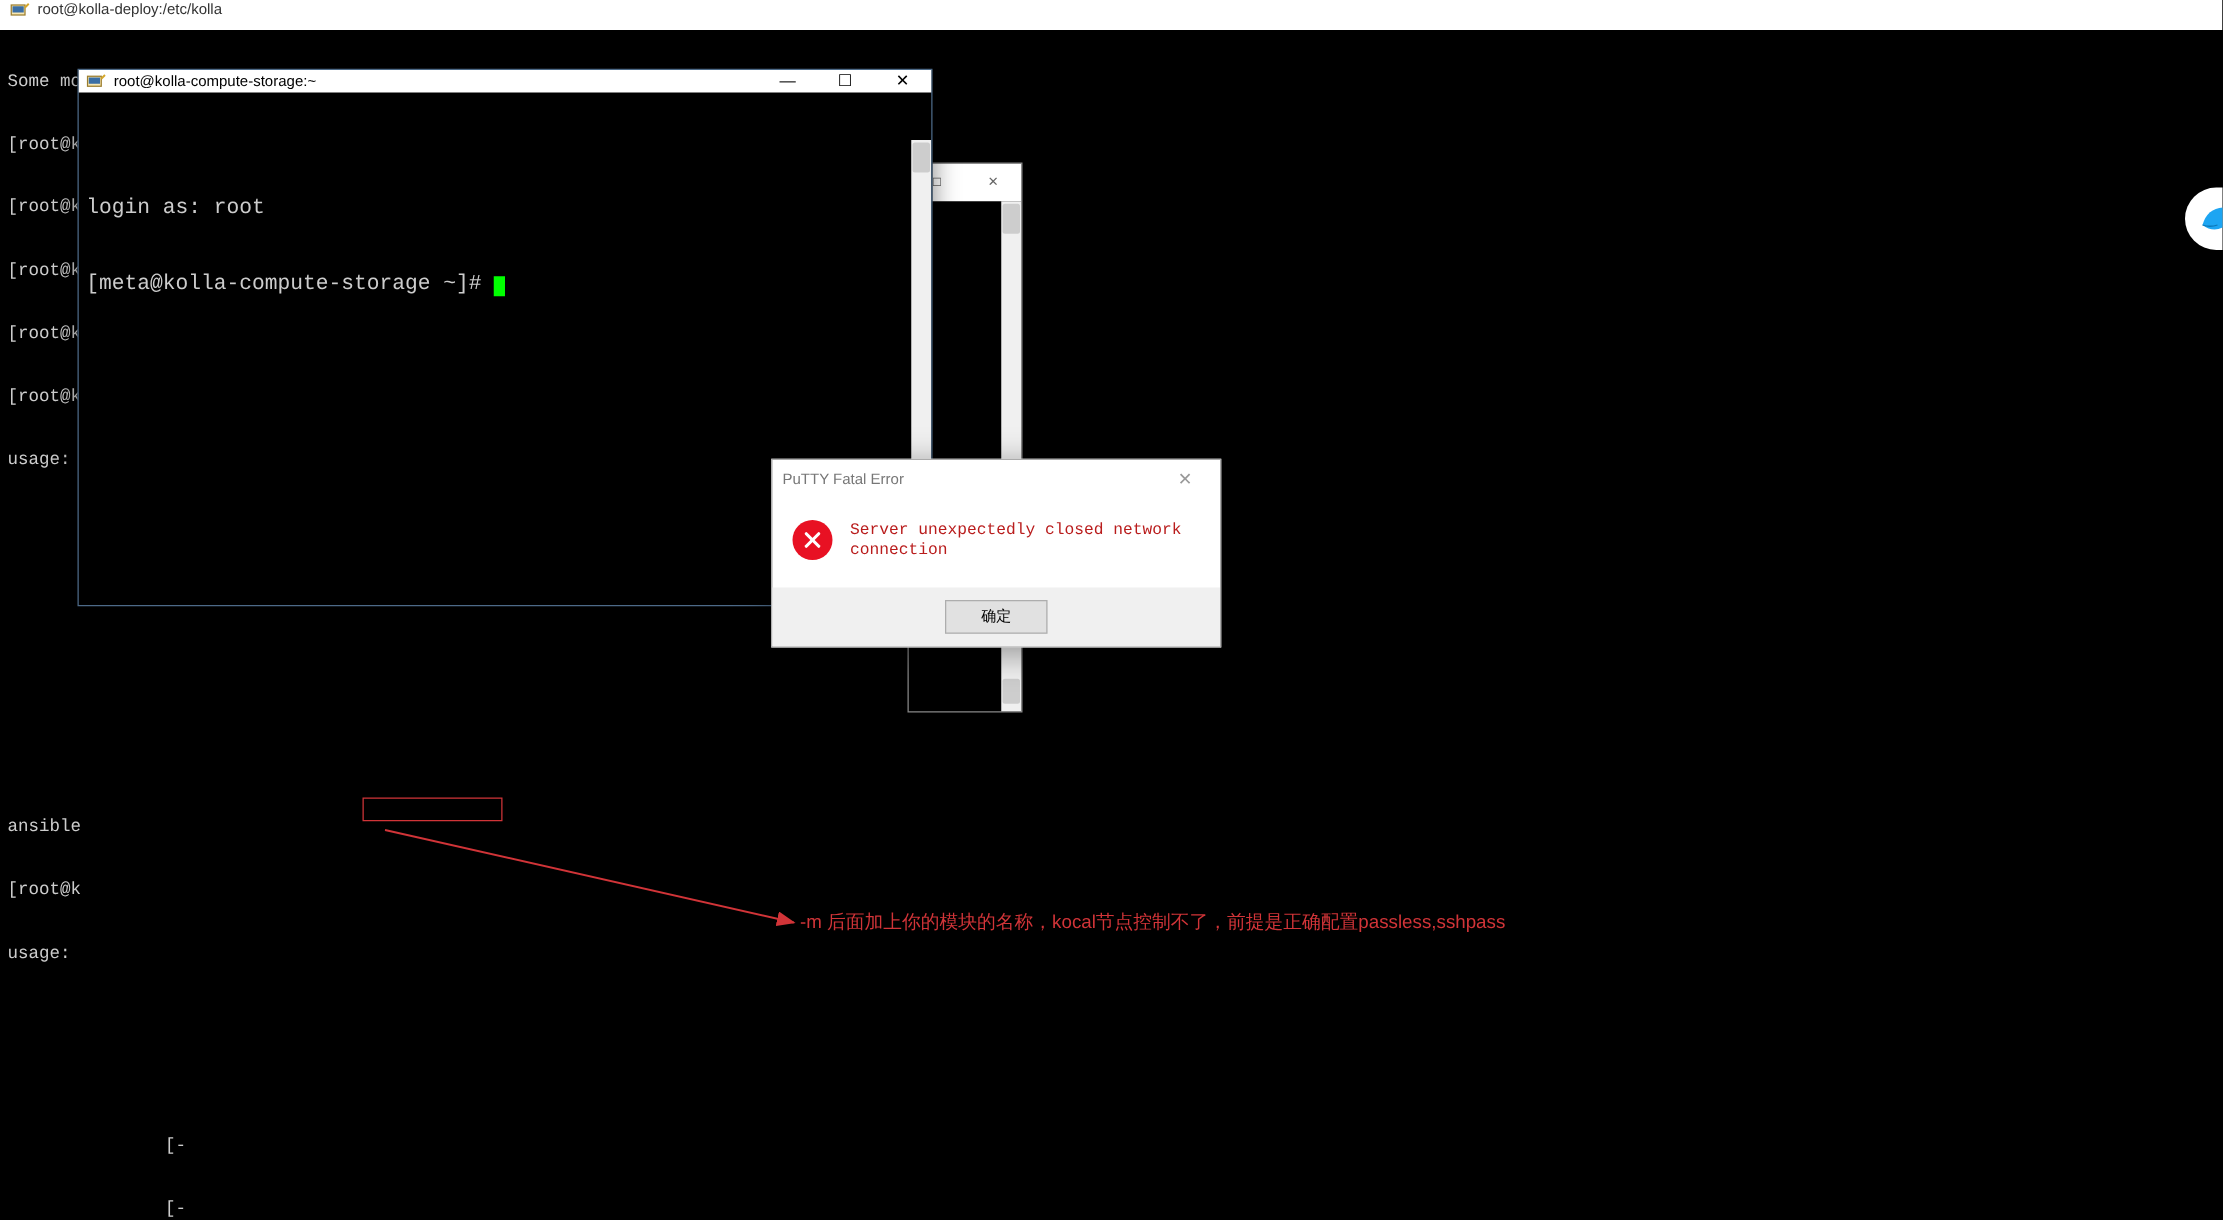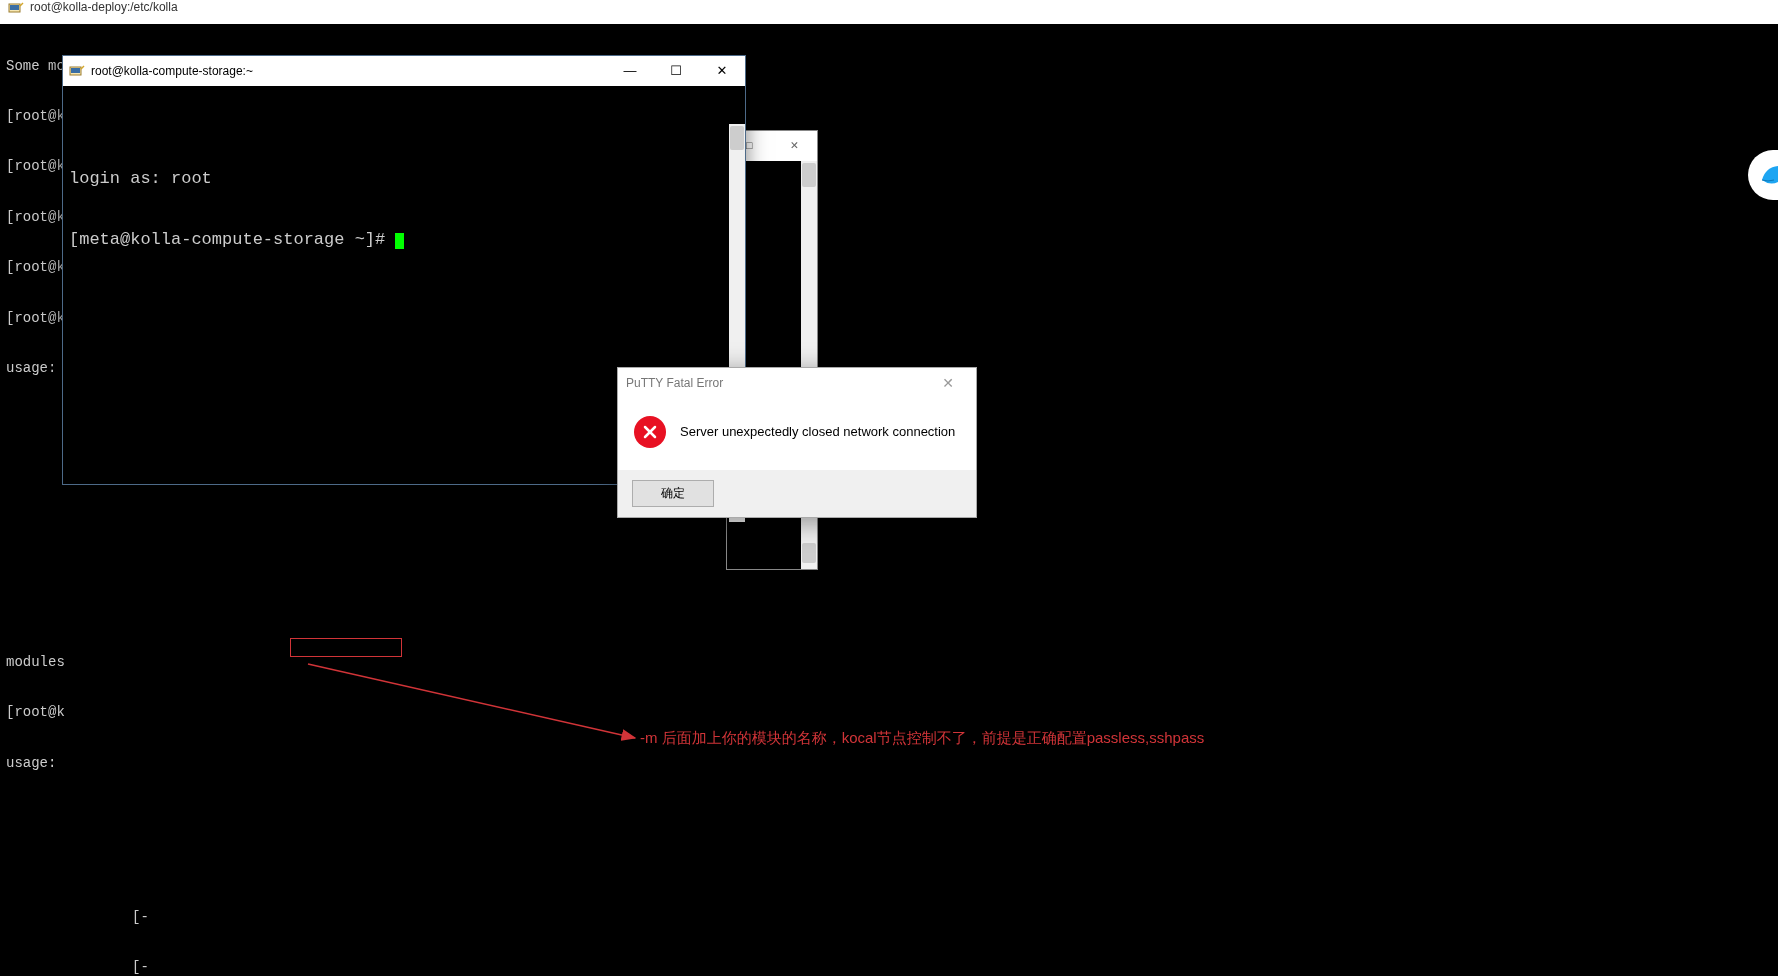--- a/index.html
+++ b/index.html
@@ -48,21 +48,21 @@
   .window-front {
     position: absolute;
     left: 62px; top: 55px;
     width: 684px; height: 430px;
     background: #000;
     border: 1px solid #4d6a88;
     box-shadow: 0 4px 20px rgba(0,0,0,0.5);
     z-index: 20;
   }
   .window-front .titlebar {
-    height: 30px;
+    height: 18px;
     background: #fff;
     display: flex;
     align-items: center;
     font-family: "Segoe UI", Tahoma, sans-serif;
     font-size: 12px;
     color: #000;
   }
   .titlebar .title-left {
     display: flex;
     align-items: center;
@@ -198,27 +198,28 @@
     border-radius: 50%;
     background: #e81123;
     display: flex;
     align-items: center;
     justify-content: center;
     flex: 0 0 32px;
   }
   .dialog .dlg-icon svg { display:block; }
   .dialog .dlg-msg {
     font-size: 13px;
-    color: #000000;
+    color: #b91c1c;
+    font-family: Liberation Mono, monospace;
   }
   .dialog .dlg-footer {
     background: #f0f0f0;
     padding: 10px 14px;
     display: flex;
-    justify-content: flex-start;
+    justify-content: center;
   }
   .dialog .dlg-ok {
     min-width: 82px;
     padding: 4px 12px;
     font-size: 12px;
     border: 1px solid #adadad;
     background: #e1e1e1;
     cursor: pointer;
     font-family: "Microsoft YaHei", sans-serif;
   }
@@ -275,21 +276,21 @@
 
 <div class="bg-terminal">
   <div class="bg-line">Some modules do not make sense in Ad-Hoc (include, meta, etc)</div>
   <div class="bg-line">[root@kolla-deploy kolla]#</div>
   <div class="bg-line">[root@k</div>
   <div class="bg-line">[root@k</div>
   <div class="bg-line">[root@k</div>
   <div class="bg-line">[root@k</div>
   <div class="bg-line">usage: </div>
   <div style="height:210px"></div>
-  <div class="bg-line">modules</div>
+  <div class="bg-line">ansible</div>
   <div class="bg-line">[root@k</div>
   <div class="bg-line">usage: </div>
   <div style="height:70px"></div>
   <div class="bg-line">               [-</div>
   <div class="bg-line">               [-</div>
   
   <div class="bg-line"></div>
   
   
   

